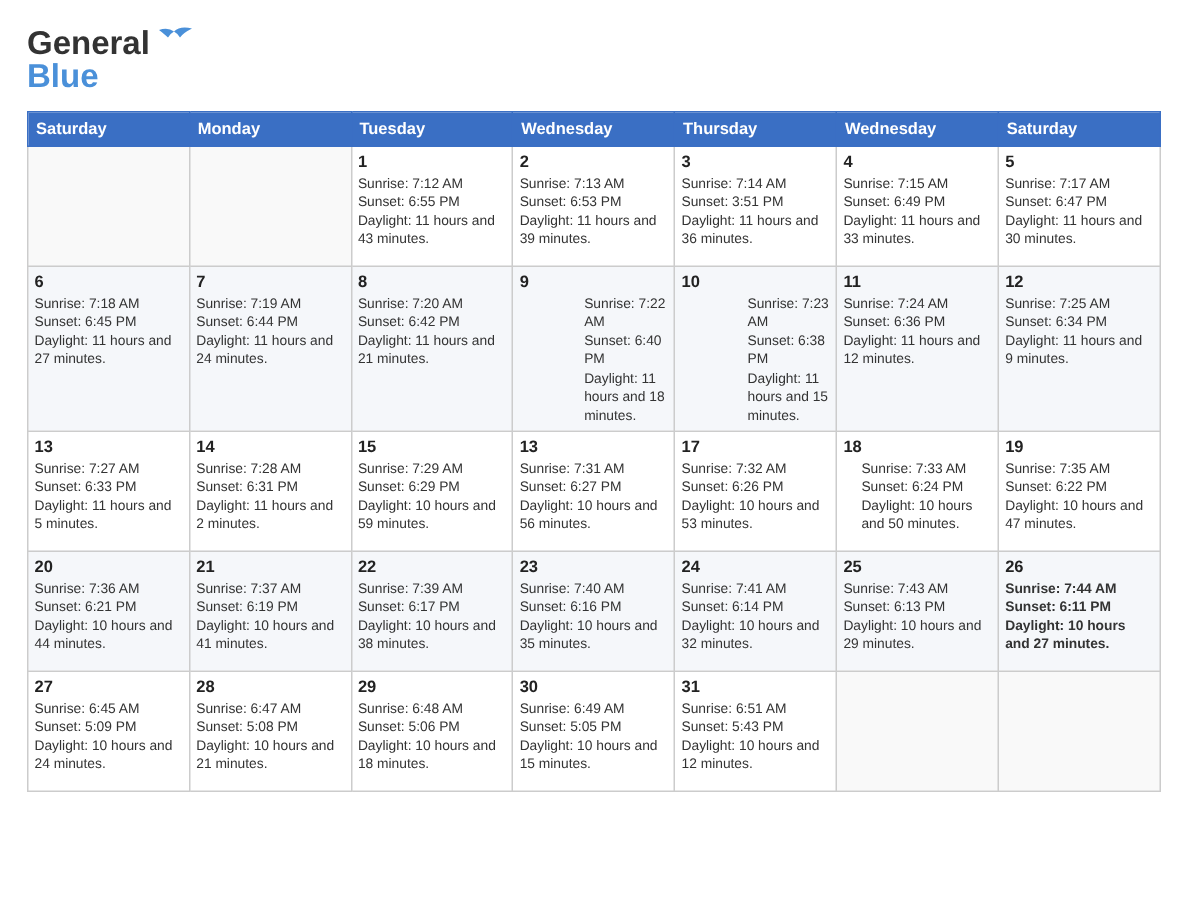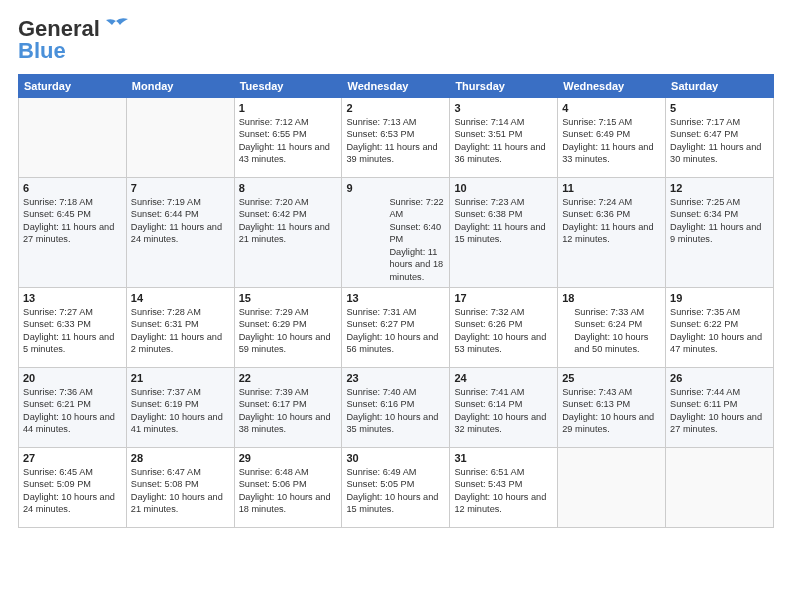--- a/index.html
+++ b/index.html
@@ -170,21 +170,21 @@
 Daylight: 11 hours and 21 minutes.</div>
           </td>
           <td>
             <div class="day-number">9</div>
             <div class="day-info" style="white-space: pre-line; margin-left: 43px;">Sunrise: 7:22 AM
 Sunset: 6:40 PM
 Daylight: 11 hours and 18 minutes.</div>
           </td>
           <td>
             <div class="day-number">10</div>
-            <div class="day-info" style="white-space: pre-line;">Sunrise: 7:23 AM
+            <div class="day-info" style="white-space: pre-line; margin-left: 44px;">Sunrise: 7:23 AM
 Sunset: 6:38 PM
 Daylight: 11 hours and 15 minutes.</div>
           </td>
           <td>
             <div class="day-number">11</div>
             <div class="day-info" style="white-space: pre-line;">Sunrise: 7:24 AM
 Sunset: 6:36 PM
 Daylight: 11 hours and 12 minutes.</div>
           </td>
           <td>
@@ -270,21 +270,21 @@
 Daylight: 10 hours and 32 minutes.</div>
           </td>
           <td>
             <div class="day-number">25</div>
             <div class="day-info" style="white-space: pre-line;">Sunrise: 7:43 AM
 Sunset: 6:13 PM
 Daylight: 10 hours and 29 minutes.</div>
           </td>
           <td>
             <div class="day-number">26</div>
-            <div class="day-info" style="white-space: pre-line;">Sunrise: 7:44 AM
+            <div class="day-info" style="white-space: pre-line; font-weight: bold;">Sunrise: 7:44 AM
 Sunset: 6:11 PM
 Daylight: 10 hours and 27 minutes.</div>
           </td>
         </tr>
         <tr>
           <td>
             <div class="day-number">27</div>
             <div class="day-info" style="white-space: pre-line;">Sunrise: 6:45 AM
 Sunset: 5:09 PM
 Daylight: 10 hours and 24 minutes.</div>

